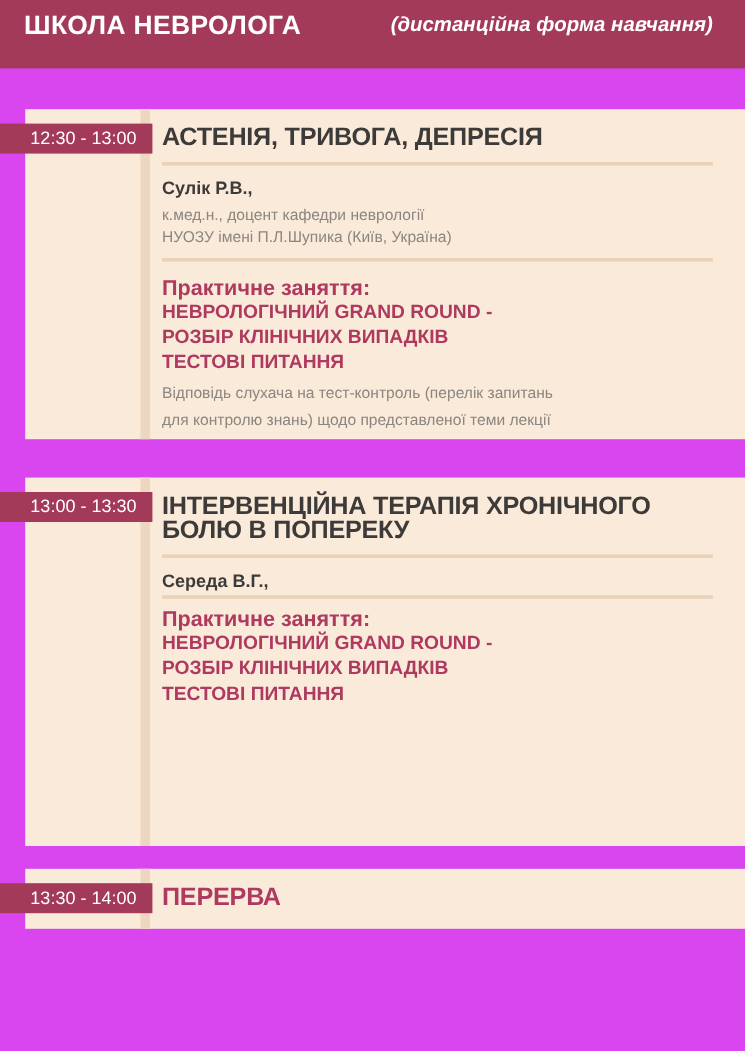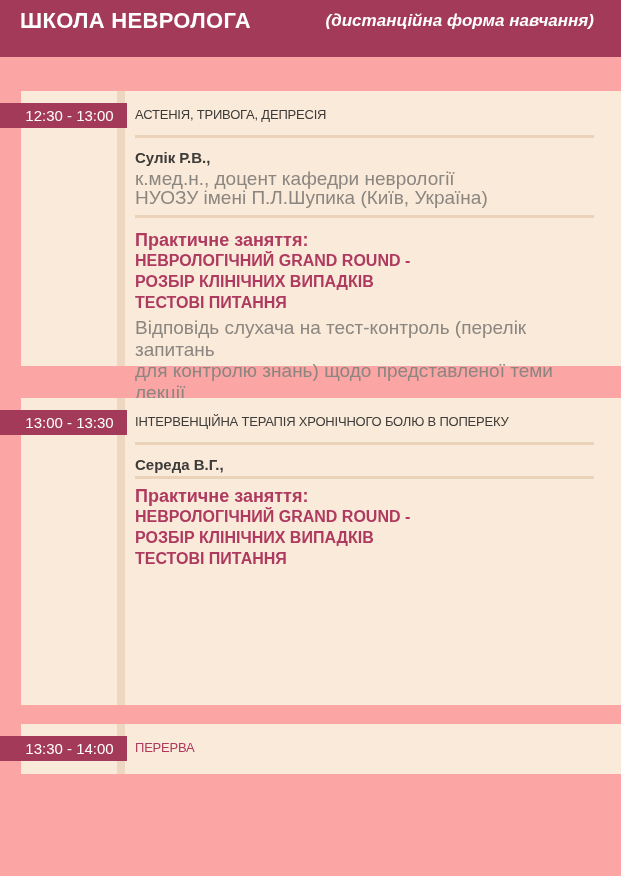--- a/index.html
+++ b/index.html
@@ -1,19 +1,19 @@
 <!DOCTYPE html>
 <html><head>
 <meta charset="utf-8">
 <style>
   html, body { margin:0; padding:0; background:#ffffff; }
   .page {
     position:relative;
     width:621px; height:876px;
-    background:#fca5a5;
+    background:#d946ef;
     overflow:hidden;
     font-family:"Liberation Sans", sans-serif;
   }
 
   
   .topbar {
     height:57px;
     background:#a43a5a;
     color:#ffffff;
     display:flex;
@@ -65,22 +65,22 @@
   }
 
   .content {
     position:relative;
     margin-left:114px;
     margin-right:27px;
     padding-top:12px;
   }
   .title {
     margin:2px 0 0 0;
-    font-size:13px;
-    font-weight:400;
+    font-size:21px;
+    font-weight:700;
     color:#3d3b39;
     letter-spacing:-0.2px;
     line-height:20px;
   }
   .accent-title { color:#ae3a60; }
 
   .rule {
     height:3px;
     background:#ebd3ba;
     margin:10px 0 0 0;
@@ -90,21 +90,21 @@
 
   .speaker {
     margin:10px 0 0 0;
     font-size:15px;
     font-weight:bold;
     color:#3d3b39;
     line-height:19px;
   }
   .gray {
     margin:2px 0 0 0;
-    font-size:19px;
+    font-size:13px;
     color:#8b8680;
     line-height:19px;
     white-space:pre-line;
   }
   .label {
     margin:13px 0 0 0;
     font-size:18px;
     font-weight:bold;
     color:#ae3a60;
     line-height:18px;

